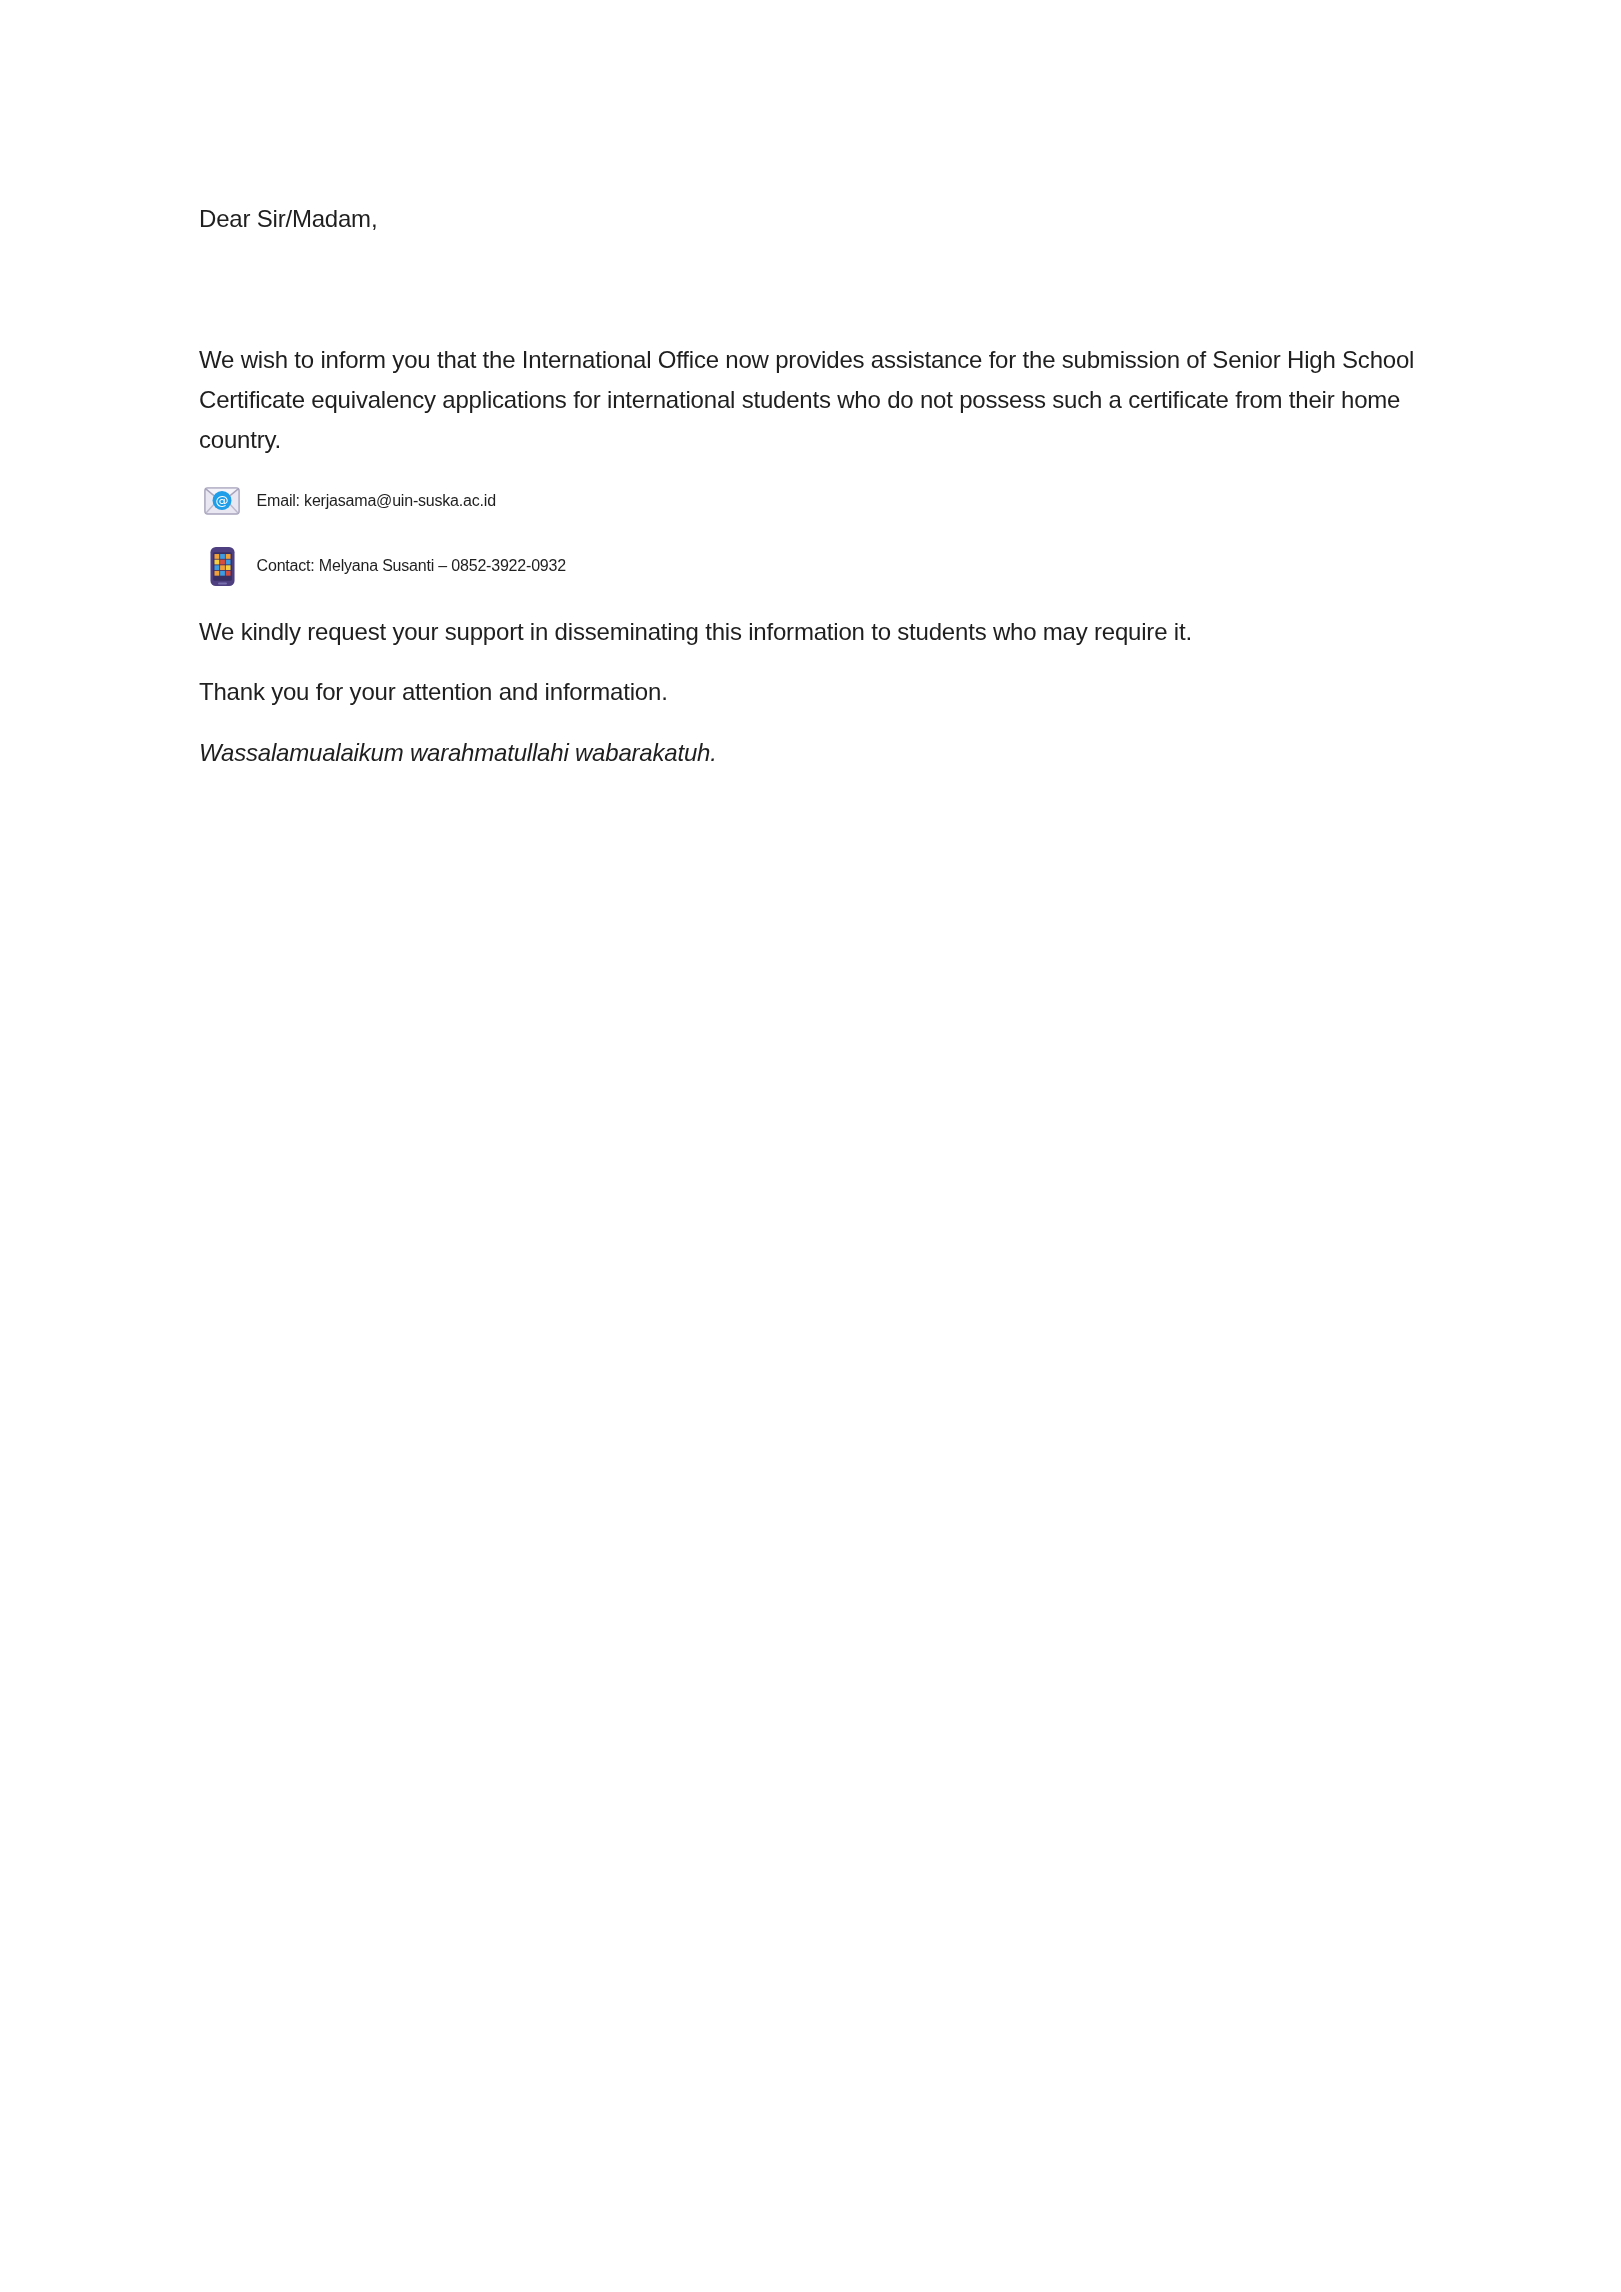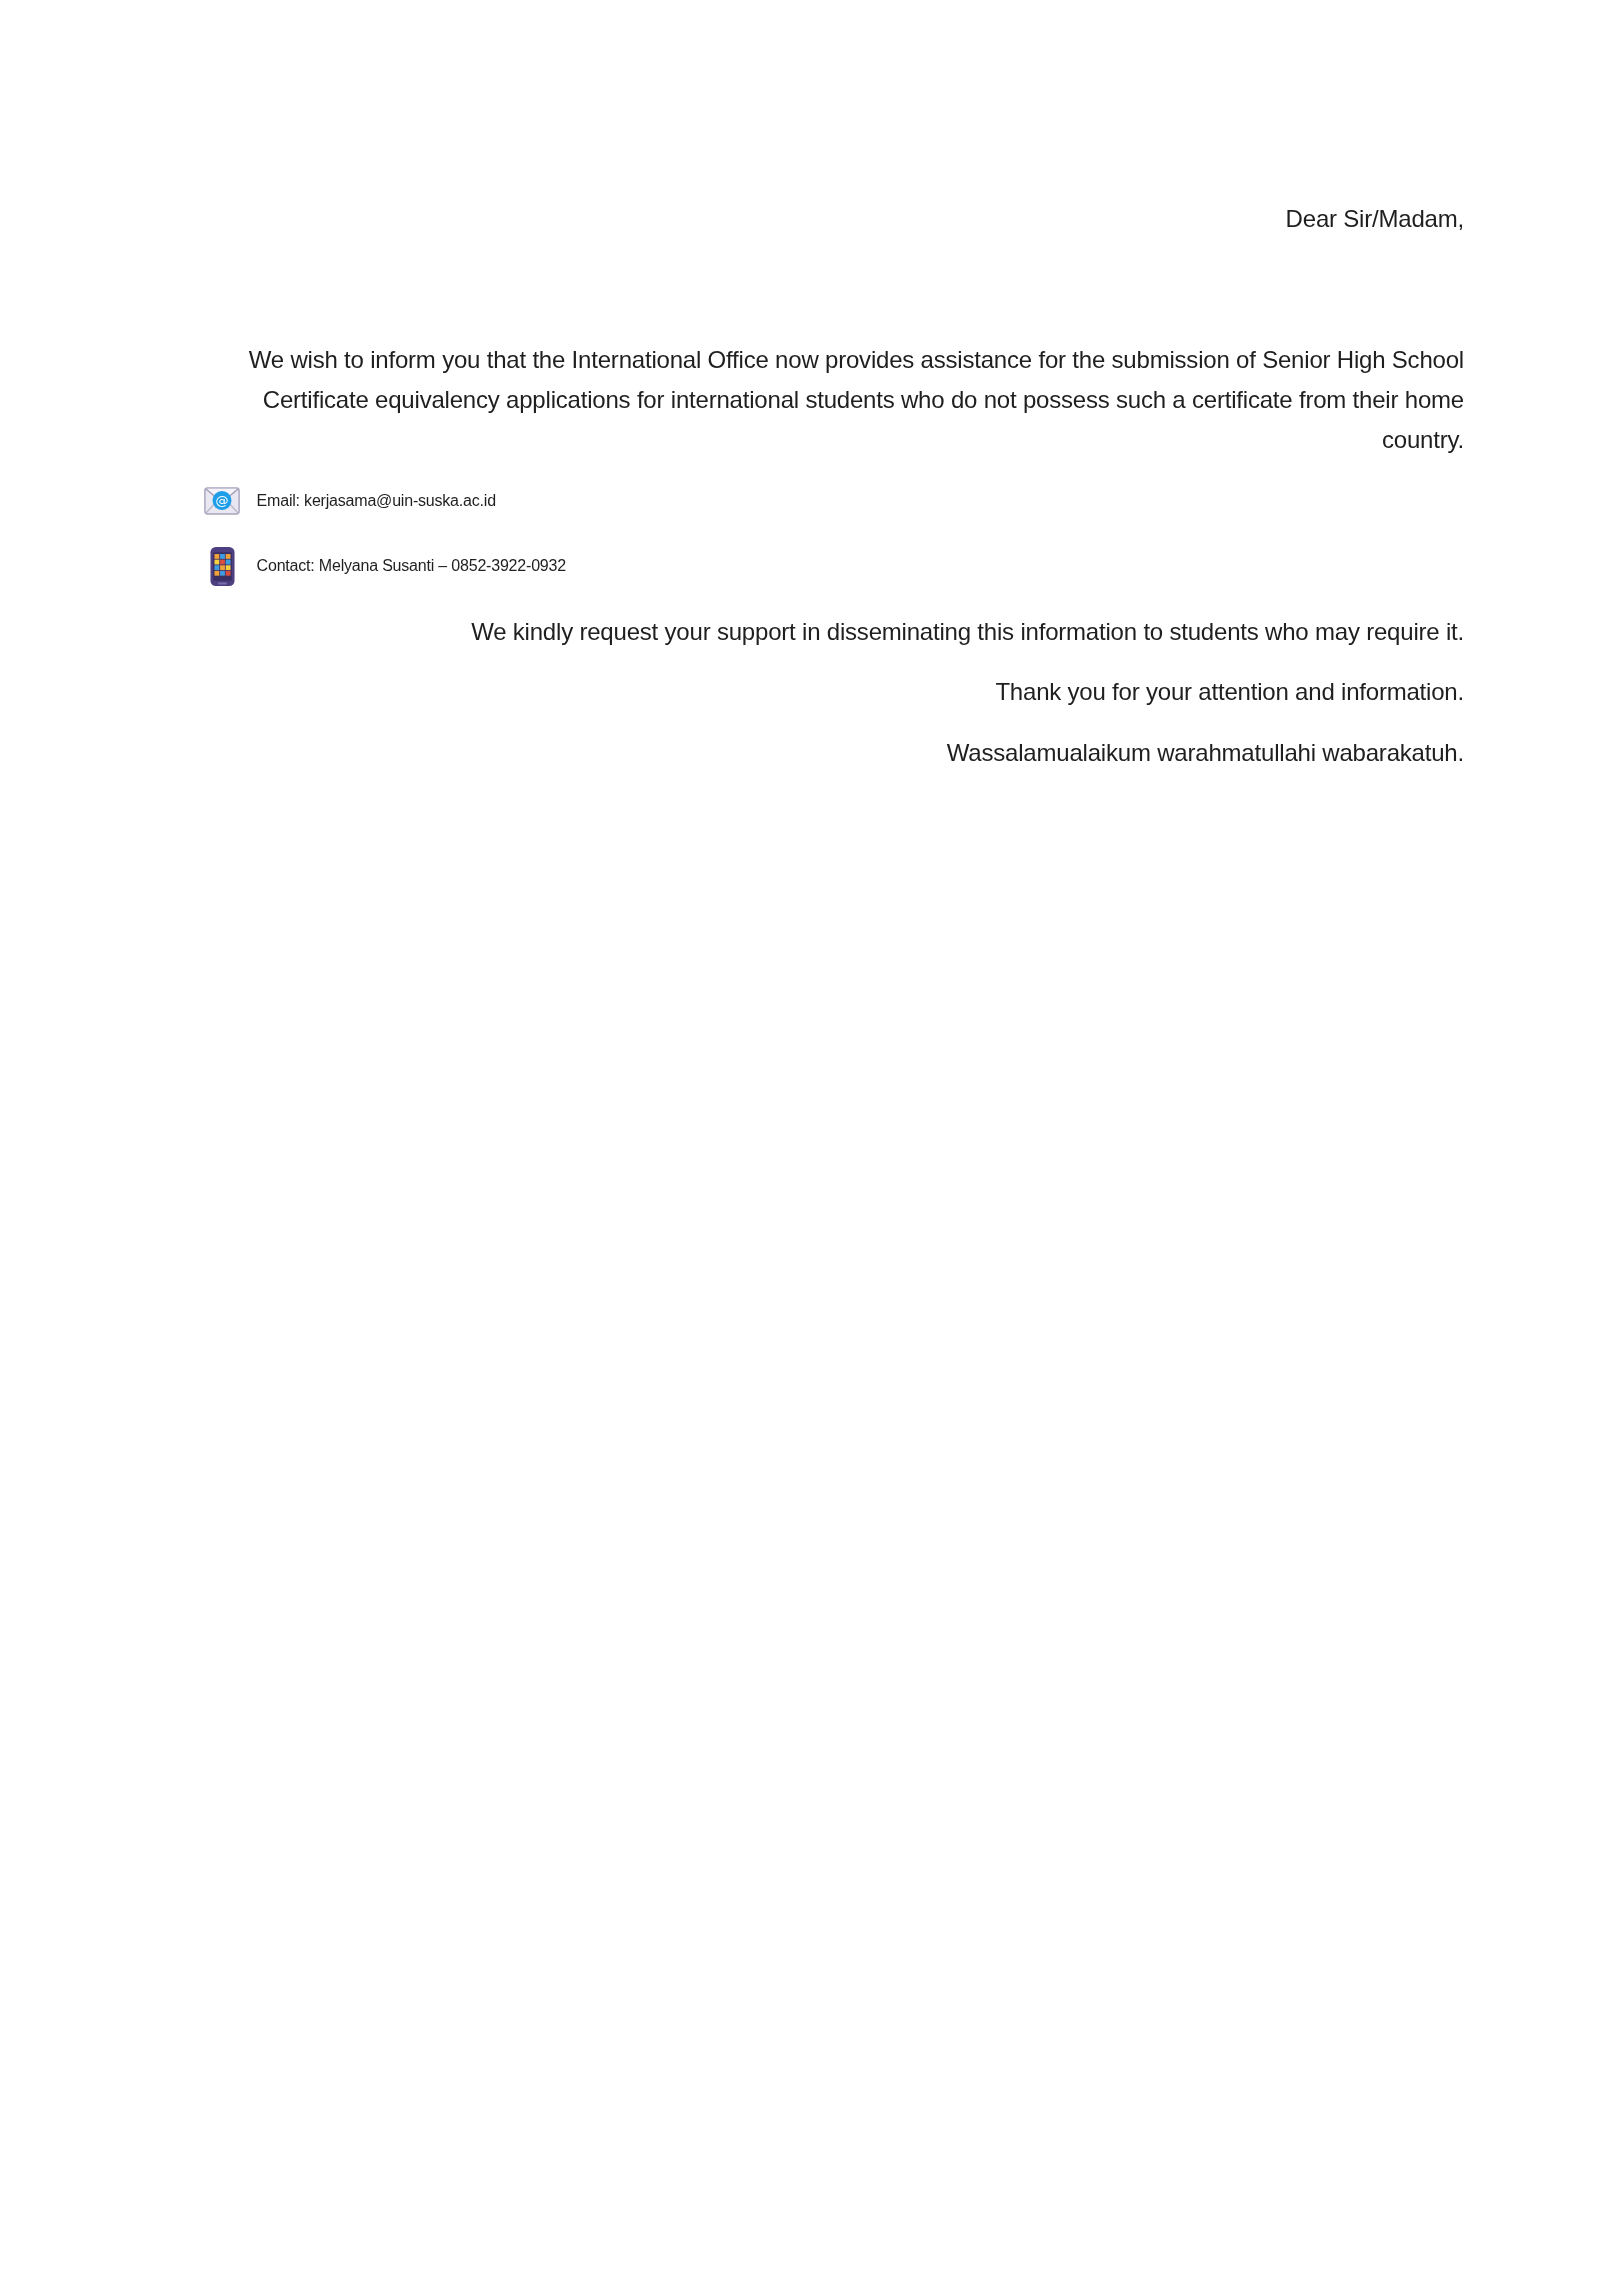--- a/index.html
+++ b/index.html
@@ -18,26 +18,26 @@
     top: 199px;
     left: 199px;
     width: 1265px;
   }
   .para {
     font-size: 24px;
     line-height: 40px;
     letter-spacing: -0.2px;
     margin-bottom: 20.6px;
     color: #1f1f1f;
-    text-align: right;
   }
   .salutation {
     margin-bottom: 101px;
   }
   .closing {
+    font-style: italic;
   }
   .contact-item {
     display: flex;
     align-items: center;
     gap: 15px;
     margin-bottom: 25px;
     margin-left: 3.6px;
   }
   .contact-item .label {
     font-size: 16px;

